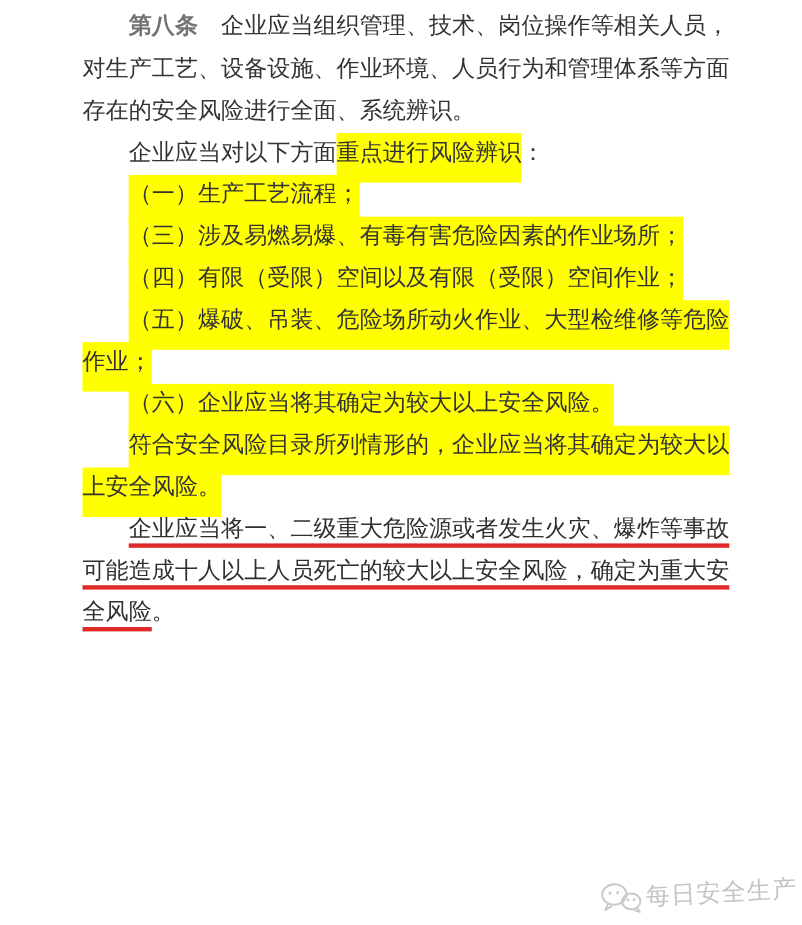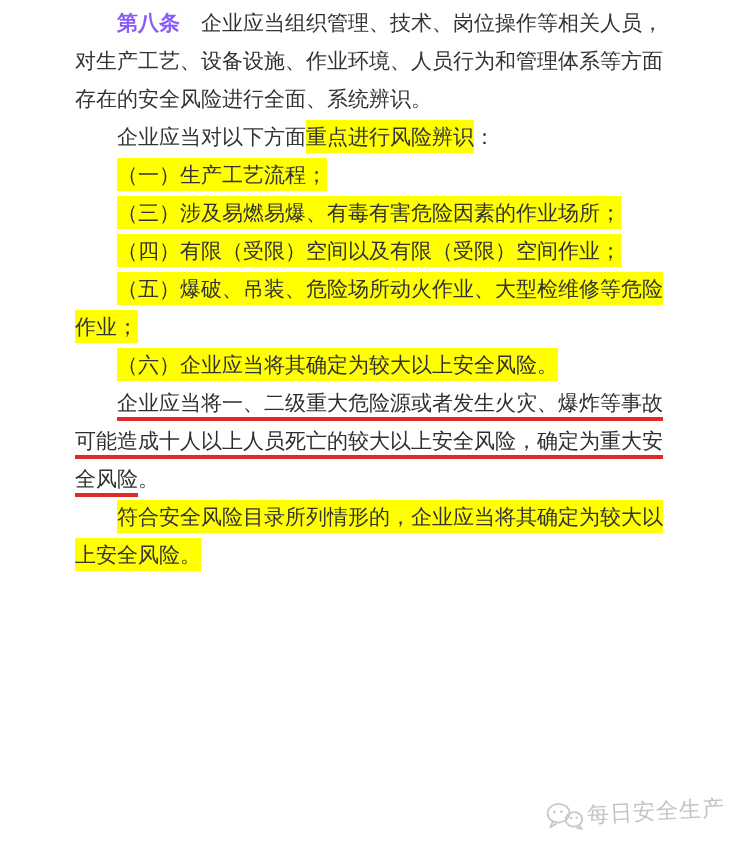--- a/index.html
+++ b/index.html
@@ -24,28 +24,28 @@
     line-height: 38px;
     text-align: justify;
   }
   .doc-page p {
     margin: 0;
     padding: 0;
     text-indent: 2em;
   }
   .seg-bold {
     font-weight: 700;
-    color: #8b5cf6;
+    color: #737373;
     font-family: "Liberation Sans", "DejaVu Sans", sans-serif;
     margin-top: 10px;
   }
   .seg-hl {
     background-color: #ffff00;
     padding-top: 5px;
-    padding-bottom: 4px;
+    padding-bottom: 16px;
   }
   .seg-red {
     color: #2f2f2f;
     border-bottom: 4px solid #e02a2a;
     padding-bottom: 2px;
   }
   .watermark {
     position: absolute;
     top: 793px;
     right: 4px;
@@ -80,23 +80,23 @@
 
 
   <p><span class="seg-hl">（三）涉及易燃易爆、有毒有害危险因素的作业场所；</span></p>
 
   <p><span class="seg-hl">（四）有限（受限）空间以及有限（受限）空间作业；</span></p>
 
   <p><span class="seg-hl">（五）爆破、吊装、危险场所动火作业、大型检维修等危险作业；</span></p>
 
   <p><span class="seg-hl">（六）企业应当将其确定为较大以上安全风险。</span></p>
 
+  <p><span class="seg-hl">符合安全风险目录所列情形的，企业应当将其确定为较大以上安全风险。</span></p>
+
   <p><span class="seg-red">企业应当将一、二级重大危险源或者发生火灾、爆炸等事故可能造成十人以上人员死亡的较大以上安全风险，确定为重大安全风险</span><span>。</span></p>
-
-  <p><span class="seg-hl">符合安全风险目录所列情形的，企业应当将其确定为较大以上安全风险。</span></p>
 
 
 
 </div>
 
 <div class="watermark">
   <span class="watermark-icon">
     <svg width="38" height="30" viewBox="0 0 38 30" xmlns="http://www.w3.org/2000/svg">
       <ellipse cx="13.5" cy="11.5" rx="11" ry="9.3" fill="none" stroke="#c9c9c9" stroke-width="1.8"></ellipse>
       <path d="M7.5 19.5 L4.5 25 L11 22" fill="none" stroke="#c9c9c9" stroke-width="1.8" stroke-linejoin="round"></path>

